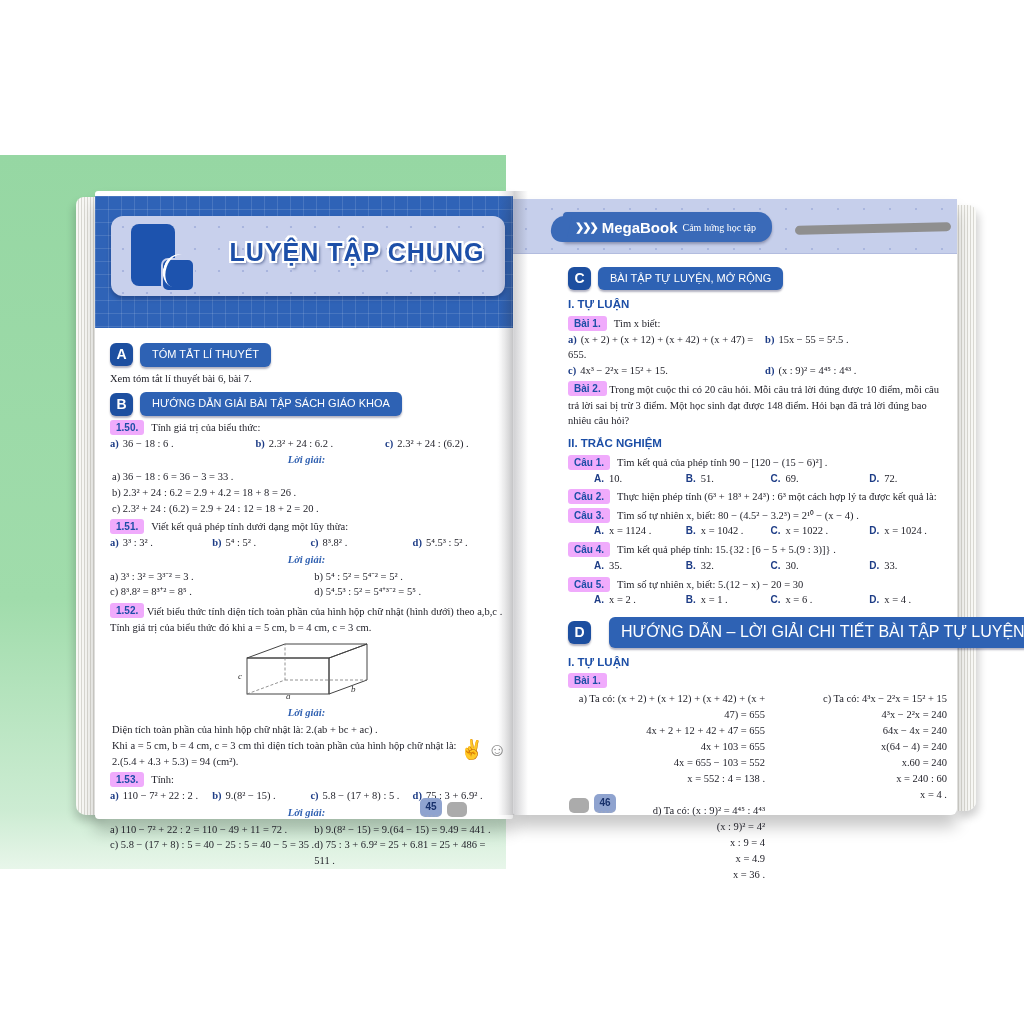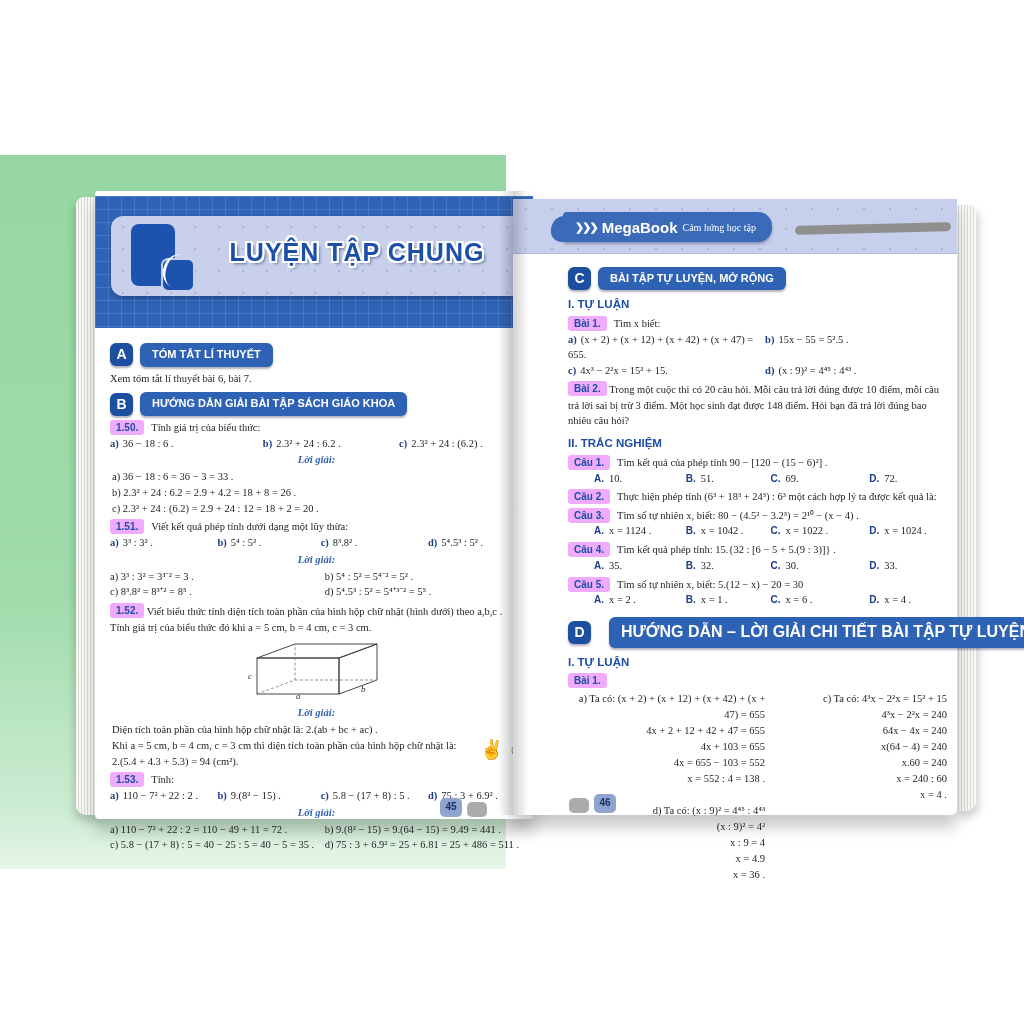--- a/index.html
+++ b/index.html
@@ -6,21 +6,21 @@
   body{width:1024px;height:1024px;position:relative;overflow:hidden;
        background:#ffffff;font-family:"Liberation Serif",serif;}
   .bg-green{position:absolute;left:0;top:155px;width:506px;height:714px;
        background:linear-gradient(180deg,#96d7a3 0%,#a0dcab 62%,#cdecd3 92%,#e8f6ea 100%);}
   .book{position:absolute;left:70px;top:185px;width:908px;height:636px;}
   .stack{position:absolute;background:repeating-linear-gradient(90deg,#f8f8f5 0 2px,#d9d8d2 2px 3px);}
   .stack-l{left:6px;top:12px;width:30px;height:618px;border-radius:8px 0 0 10px;box-shadow:-2px 6px 8px rgba(0,0,0,.18);}
   .stack-r{left:886px;top:20px;width:20px;height:606px;border-radius:0 8px 10px 0;box-shadow:3px 6px 8px rgba(0,0,0,.18);}
   .page{position:absolute;background:#ffffff;}
   .page-left{left:25px;top:6px;width:418px;height:628px;border-radius:3px 3px 2px 4px;
-       box-shadow:0 12px 16px rgba(0,0,0,.22);padding-left:20px;}
+       box-shadow:0 12px 16px rgba(0,0,0,.22);}
   .page-right{left:443px;top:14px;width:444px;height:616px;border-radius:3px 3px 6px 2px;
        box-shadow:0 12px 16px rgba(0,0,0,.22);}
   .gutter{position:absolute;left:428px;top:6px;width:30px;height:624px;pointer-events:none;
        background:linear-gradient(90deg,rgba(0,0,0,0) 0%,rgba(60,60,70,.16) 45%,rgba(60,60,70,.22) 55%,rgba(0,0,0,0) 100%);}
 
   
   .band-blue{position:absolute;left:0;top:5px;right:0;height:132px;background-color:#2f63b7;
        background-image:linear-gradient(rgba(255,255,255,.12) 1px,transparent 1px),
                         linear-gradient(90deg,rgba(255,255,255,.12) 1px,transparent 1px);
        background-size:13px 13px;}
@@ -37,21 +37,21 @@
   .banner-title{position:absolute;left:96px;top:22px;width:300px;text-align:center;
        font-family:"Liberation Sans",sans-serif;font-weight:bold;font-size:25px;letter-spacing:1px;
        color:#1d4fa8;
        text-shadow:2px 0 0 #fff,-2px 0 0 #fff,0 2px 0 #fff,0 -2px 0 #fff,2px 2px 0 #fff,-2px -2px 0 #fff,
                    2px -2px 0 #fff,-2px 2px 0 #fff,3px 3px 3px rgba(10,30,90,.55);}
   .content-l{position:absolute;left:15px;top:146px;right:10px;bottom:0;font-size:10.5px;color:#23232b;line-height:1.5;}
   .sec-row{display:flex;align-items:center;gap:7px;margin:6px 0 4px 0;}
   .lsq{width:23px;height:23px;background:#1d4fa0;border-radius:6px;color:#fff;flex:0 0 auto;
        font-family:"Liberation Sans",sans-serif;font-weight:bold;font-size:14px;
        display:flex;align-items:center;justify-content:center;box-shadow:0 2px 2px rgba(0,0,50,.3);}
-  .pill{background:#2e62b4;color:#fff;font-family:"Liberation Sans",sans-serif;font-weight:bold;
+  .pill{background:#2e62b4;color:#fff;font-family:"Liberation Sans",sans-serif;font-weight:normal;
        font-size:11px;padding:3px 12px 4px 12px;border-radius:6px;box-shadow:0 2px 2px rgba(0,0,50,.3);white-space:nowrap;}
   .badge{display:inline-block;background:#f0abfc;color:#1c4ea6;font-family:"Liberation Sans",sans-serif;
        font-weight:bold;font-size:10px;padding:0 6px;border-radius:3px;line-height:15px;vertical-align:1px;}
   .row-badge{display:flex;align-items:baseline;gap:7px;margin-top:3px;}
   .g3{display:grid;grid-template-columns:37% 33% 30%;}
   .g4{display:grid;grid-template-columns:26% 25% 26% 23%;}
   .g2{display:grid;grid-template-columns:52% 48%;}
   .mk{font-weight:bold;color:#1d3c86;margin-right:4px;}
   .loigiai{text-align:center;color:#2e5fb0;font-weight:bold;font-style:italic;font-size:10.5px;margin:1px 0;}
   .solline{margin-left:2px;}

